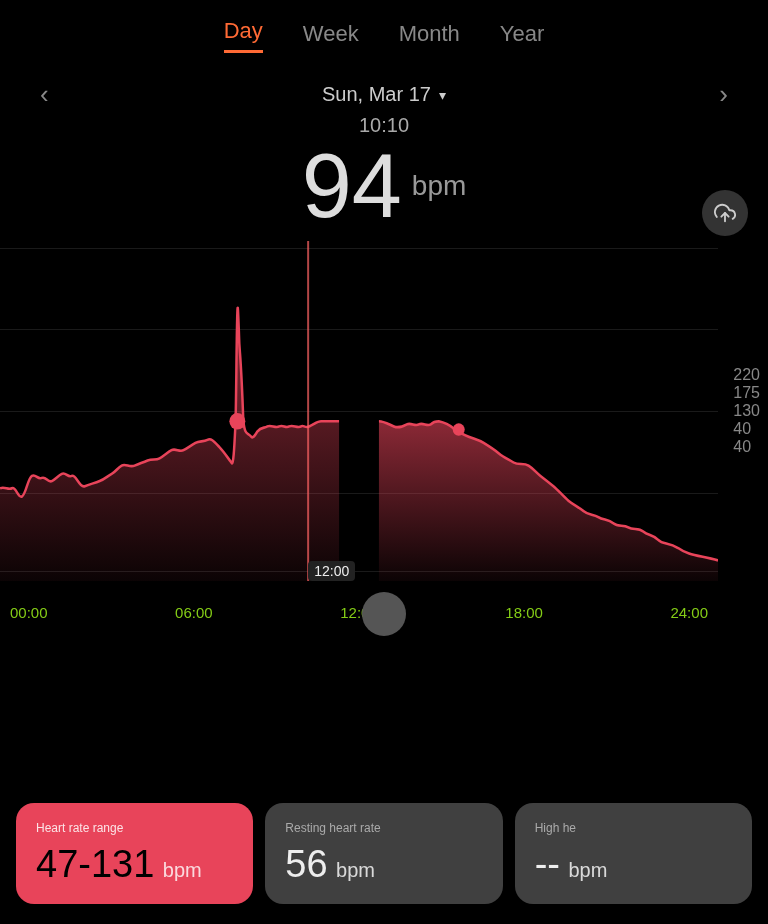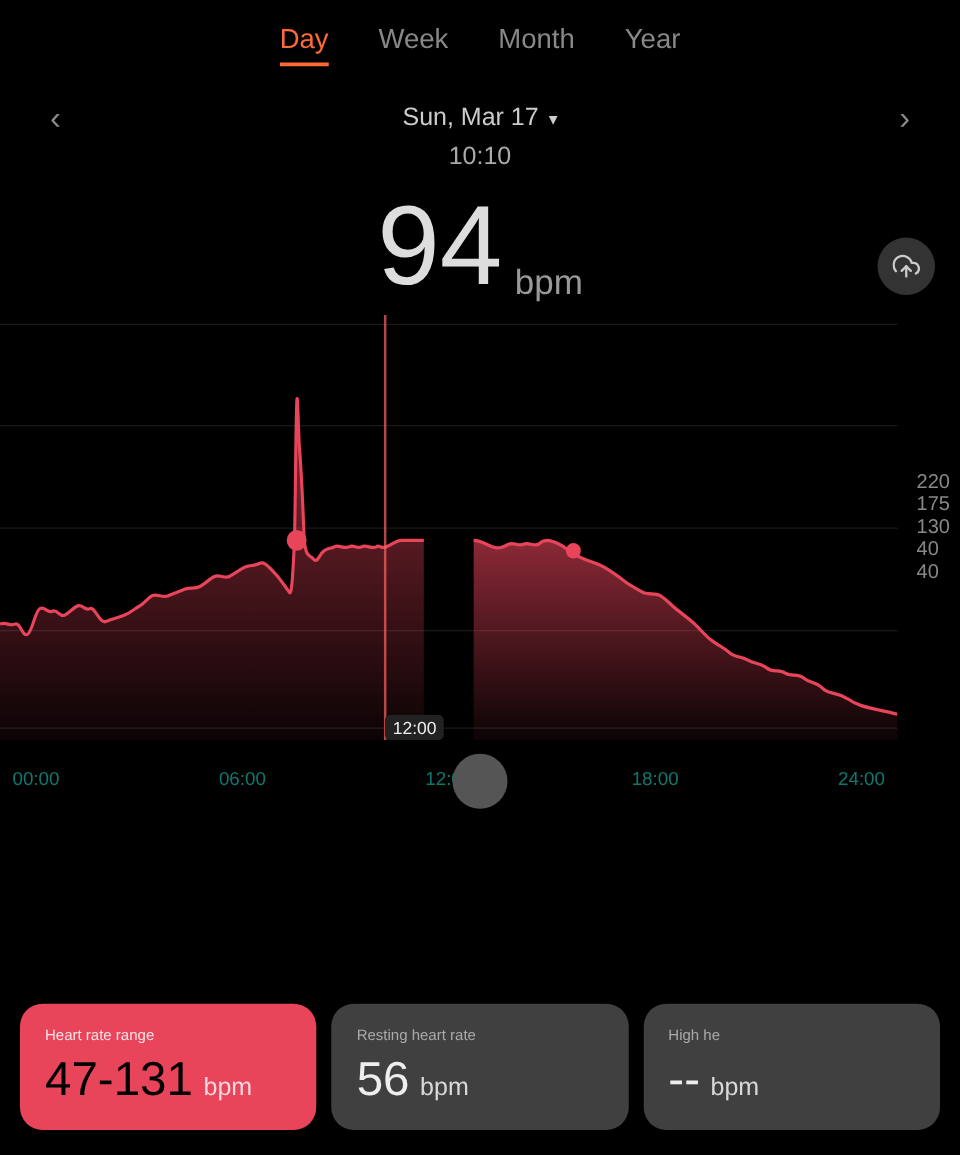--- a/index.html
+++ b/index.html
@@ -10,21 +10,21 @@
       width: 768px;
       height: 924px;
       overflow: hidden;
       position: relative;
     }
 
     
     .tab-bar {
       display: flex;
       justify-content: center;
-      align-items: flex-start;
+      align-items: flex-end;
       gap: 40px;
       padding: 18px 0 10px;
     }
     .tab-item {
       font-size: 22px;
       color: #888;
       cursor: pointer;
       padding-bottom: 6px;
     }
     .tab-item.active {
@@ -64,23 +64,23 @@
 
     
     .time-display {
       text-align: center;
       margin-top: 8px;
       font-size: 20px;
       color: #aaa;
     }
     .bpm-display {
       text-align: center;
-      margin-top: 15px;
-      display: flex;
-      align-items: flex-end;
+      margin-top: 4px;
+      display: flex;
+      align-items: center;
       justify-content: center;
       gap: 10px;
     }
     .bpm-value {
       font-size: 90px;
       font-weight: 300;
       color: #ddd;
       line-height: 1;
     }
     .bpm-unit {
@@ -151,21 +151,21 @@
       overflow: hidden;
     }
     .chart-x-labels {
       position: absolute;
       bottom: 0;
       left: 0;
       right: 50px;
       display: flex;
       justify-content: space-between;
       font-size: 15px;
-      color: #0f766e;
+      color: #84cc16;
       padding: 0 10px;
     }
     
     .scrubber {
       position: absolute;
       bottom: -15px;
       left: 50%;
       transform: translateX(-50%);
       width: 44px;
       height: 44px;

